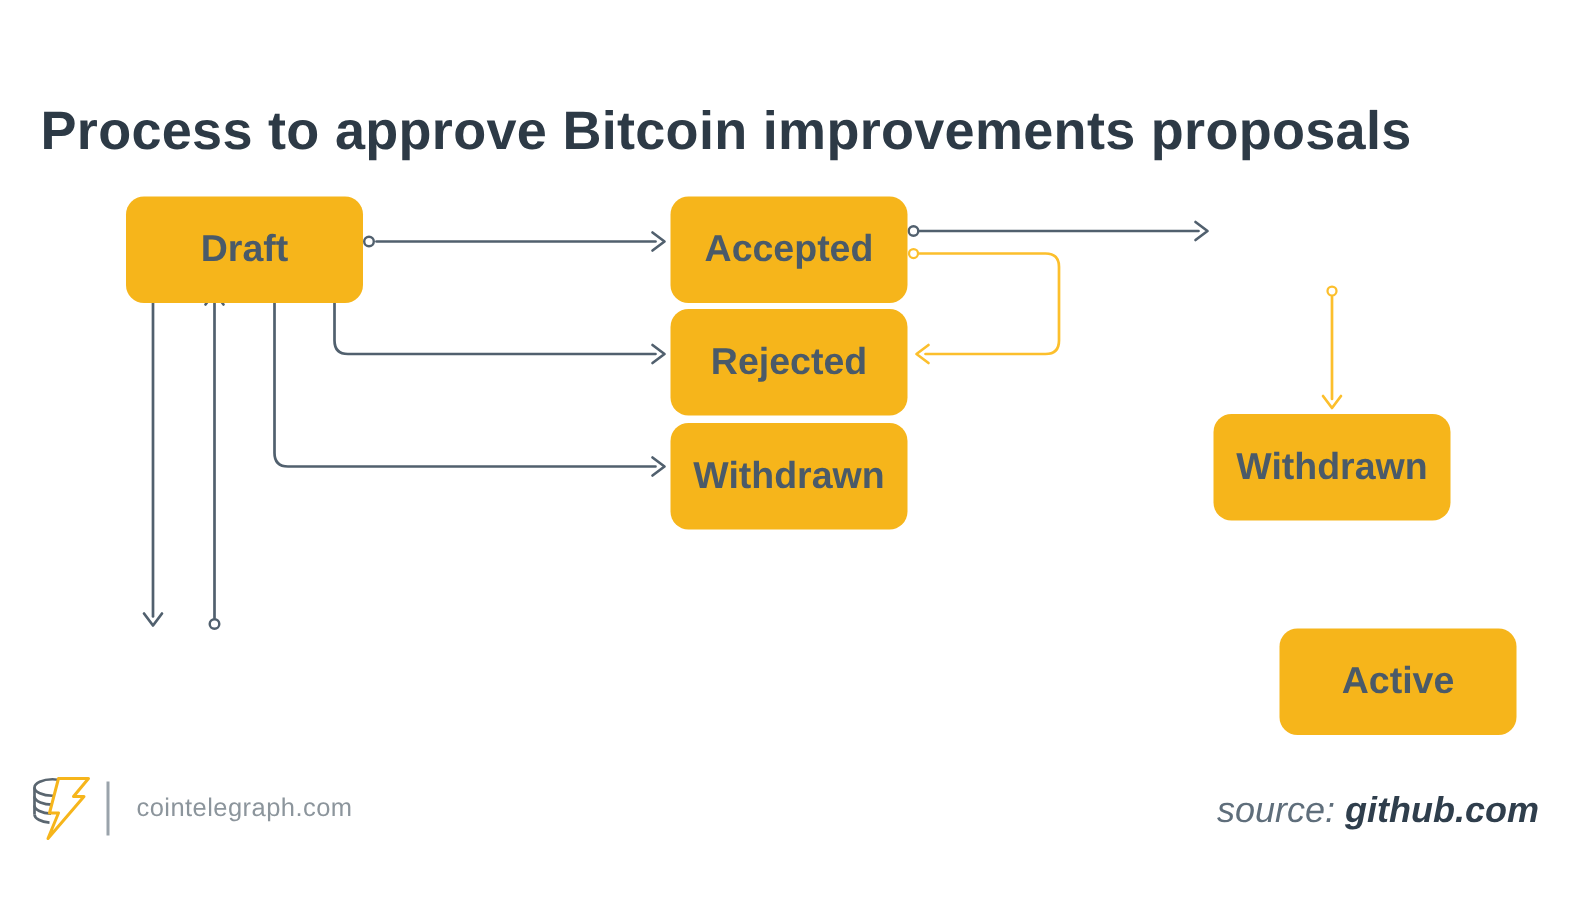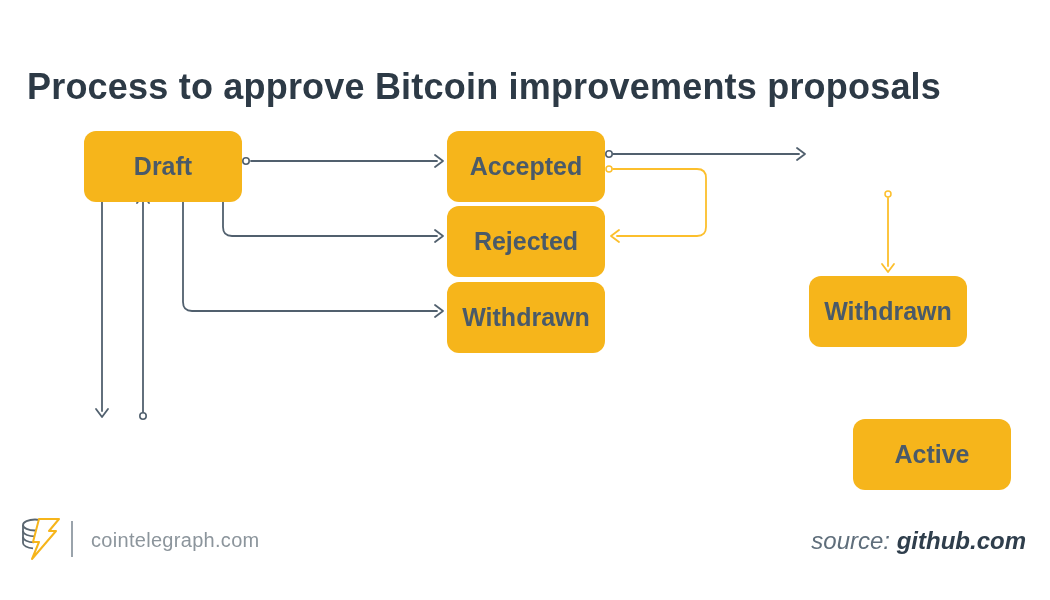--- a/index.html
+++ b/index.html
@@ -20,21 +20,21 @@
   .pos-accepted {left:447px;top:131px;text-align:right;}
   .pos-rejected {left:447px;top:206px;}
   .pos-withdrawn{left:447px;top:282px;align-items:center;}
   .pos-deferred {left:84px; top:419px;}
   .pos-final    {left:809px;top:131px;}
   .pos-replaced {left:809px;top:276px;}
   .pos-active   {left:809px;top:419px;margin-left:44px;}
   .edges{position:absolute;left:0;top:0;width:1050px;height:600px;pointer-events:none;}
   .footer-divider{position:absolute;left:71px;top:521px;width:2px;height:36px;background:#9aa3ab;}
   .brand{
-    position:absolute;left:91px;top:529px;font-size:20px;color:#8c959c;letter-spacing:.3px;
+    position:absolute;left:91px;top:529px;font-size:17px;color:#8c959c;letter-spacing:.3px;
   }
   .source{
     position:absolute;right:24px;top:527px;font-size:24px;font-style:italic;color:#5f6e7b;
   }
   .source b{color:#2f3e4c;font-weight:700;}
   .logo{position:absolute;left:20px;top:516px;}
 </style>
 </head>
 <body>
 

